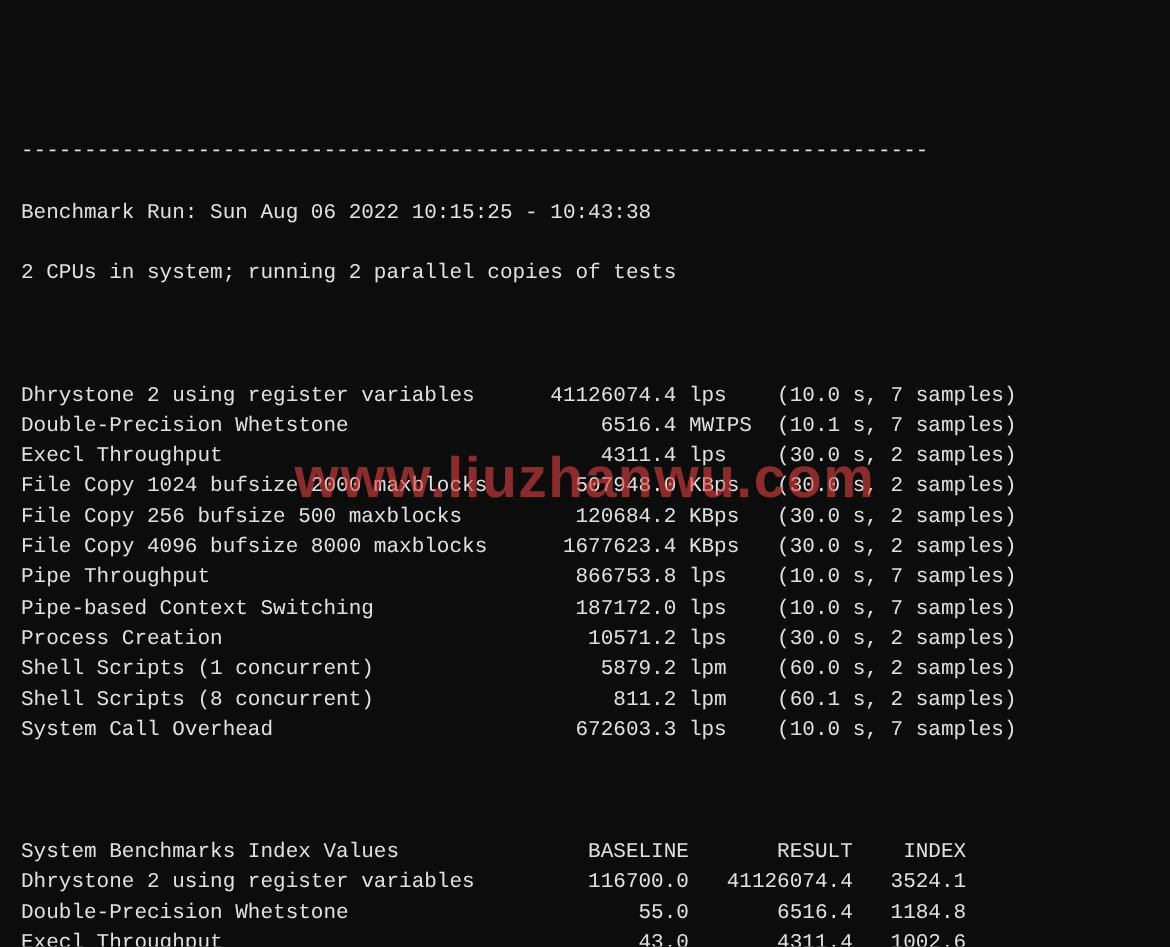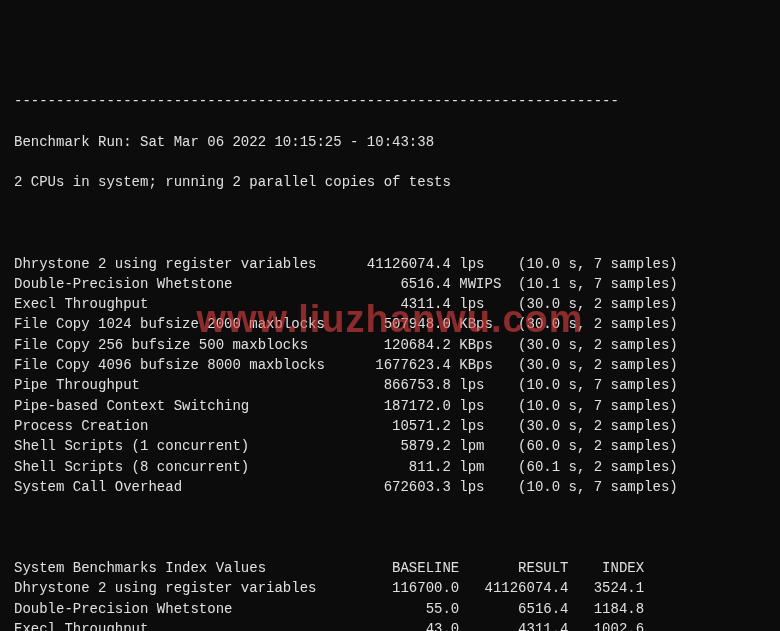--- a/index.html
+++ b/index.html
@@ -30,21 +30,21 @@
     }
     .line { display: block; }
     .sep { letter-spacing: 0; }
   </style>
 </head>
 <body>
 
 
 
 <span class="line sep">------------------------------------------------------------------------</span>
-<span class="line">Benchmark Run: Sat Mar 06 2022 10:15:25 - 10:43:38</span>
+<span class="line">Benchmark Run: Sun Aug 06 2022 10:15:25 - 10:43:38</span>
 <span class="line">2 CPUs in system; running 2 parallel copies of tests</span>
 <span class="line"> </span>
 <div id="results-block"><span class="line">Dhrystone 2 using register variables      41126074.4 lps    (10.0 s, 7 samples)</span><span class="line">Double-Precision Whetstone                    6516.4 MWIPS  (10.1 s, 7 samples)</span><span class="line">Execl Throughput                              4311.4 lps    (30.0 s, 2 samples)</span><span class="line">File Copy 1024 bufsize 2000 maxblocks       507948.0 KBps   (30.0 s, 2 samples)</span><span class="line">File Copy 256 bufsize 500 maxblocks         120684.2 KBps   (30.0 s, 2 samples)</span><span class="line">File Copy 4096 bufsize 8000 maxblocks      1677623.4 KBps   (30.0 s, 2 samples)</span><span class="line">Pipe Throughput                             866753.8 lps    (10.0 s, 7 samples)</span><span class="line">Pipe-based Context Switching                187172.0 lps    (10.0 s, 7 samples)</span><span class="line">Process Creation                             10571.2 lps    (30.0 s, 2 samples)</span><span class="line">Shell Scripts (1 concurrent)                  5879.2 lpm    (60.0 s, 2 samples)</span><span class="line">Shell Scripts (8 concurrent)                   811.2 lpm    (60.1 s, 2 samples)</span><span class="line">System Call Overhead                        672603.3 lps    (10.0 s, 7 samples)</span></div>
 <span class="line"> </span>
 <div id="index-block"><span class="line">System Benchmarks Index Values               BASELINE       RESULT    INDEX</span><span class="line">Dhrystone 2 using register variables         116700.0   41126074.4   3524.1</span><span class="line">Double-Precision Whetstone                       55.0       6516.4   1184.8</span><span class="line">Execl Throughput                                 43.0       4311.4   1002.6</span></div>
 
 
 
 
 

